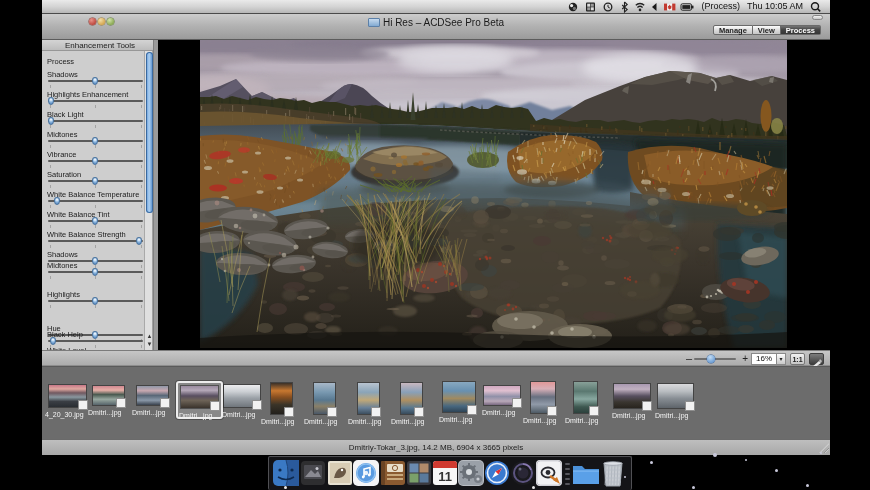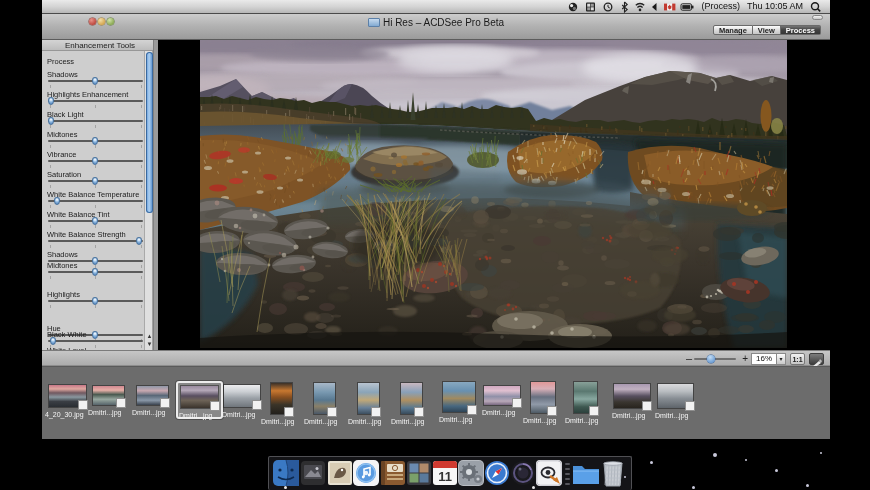--- a/index.html
+++ b/index.html
@@ -1470,21 +1470,21 @@
               <div class="lbl">Hue</div>
               <div class="track"></div>
               <div class="thumbv" style="left:48px;"></div>
               <div class="ticks">
                 <i style="left:3px;"></i>
                 <i style="left:48px;"></i>
                 <i style="left:94px;"></i>
               </div>
             </div>
             <div class="srow" style="top:279px;">
-              <div class="lbl">Black White</div>
+              <div class="lbl">Black Help</div>
               <div class="track"></div>
               <div class="thumbv" style="left:6px;"></div>
               <div class="ticks">
                 <i style="left:3px;"></i>
                 <i style="left:48px;"></i>
                 <i style="left:94px;"></i>
               </div>
             </div>
             <div class="srow" style="top:295px;">
               <div class="lbl">White Level</div>
@@ -1582,20 +1582,21 @@
           <div class="img" style="width:36px; height:24px; background:linear-gradient(#a898b0 0%,#c0b0c0 22%,#585060 50%,#3a3630 75%,#28241e 100%);"></div>
           <div class="badge" style="left:28px; top:17px;"></div>
           <div class="cap" style="left:-2px; top:28px;">Dmitri...jpg</div>
         </div>
         <div class="th" style="left:616px; top:17px; width:35px; height:24px;">
           <div class="img" style="width:35px; height:24px; background:linear-gradient(#dadadc 0%,#babec2 30%,#888e94 60%,#5e646a 100%);"></div>
           <div class="badge" style="left:27px; top:17px;"></div>
           <div class="cap" style="left:-3px; top:28px;">Dmitri...jpg</div>
         </div>
       </div>
+      <div id="statusbar">Dmitriy-Tokar_3.jpg, 14.2 MB, 6904 x 3665 pixels<div id="grip"></div></div>
     </div>
     <div id="dock">
       <svg width="364" height="34" viewBox="0 0 364 34" style="position:absolute;left:0;top:0;">
         <g transform="translate(4,3)">
           <rect x="0" y="0" width="26" height="26" rx="5" fill="#3a79c4"></rect>
           <path d="M13 0 H26 V26 H13 Q17 13 13 0 Z" fill="#2a5a9c"></path>
           <path d="M13 0 Q17 13 13 26" stroke="#1e4478" stroke-width="1" fill="none"></path>
           <circle cx="7" cy="10" r="1.6" fill="#0e2a50"></circle>
           <circle cx="19" cy="10" r="1.6" fill="#0e2a50"></circle>
           <path d="M5 17 Q13 22 21 17" stroke="#0e2a50" stroke-width="1.5" fill="none"></path>

